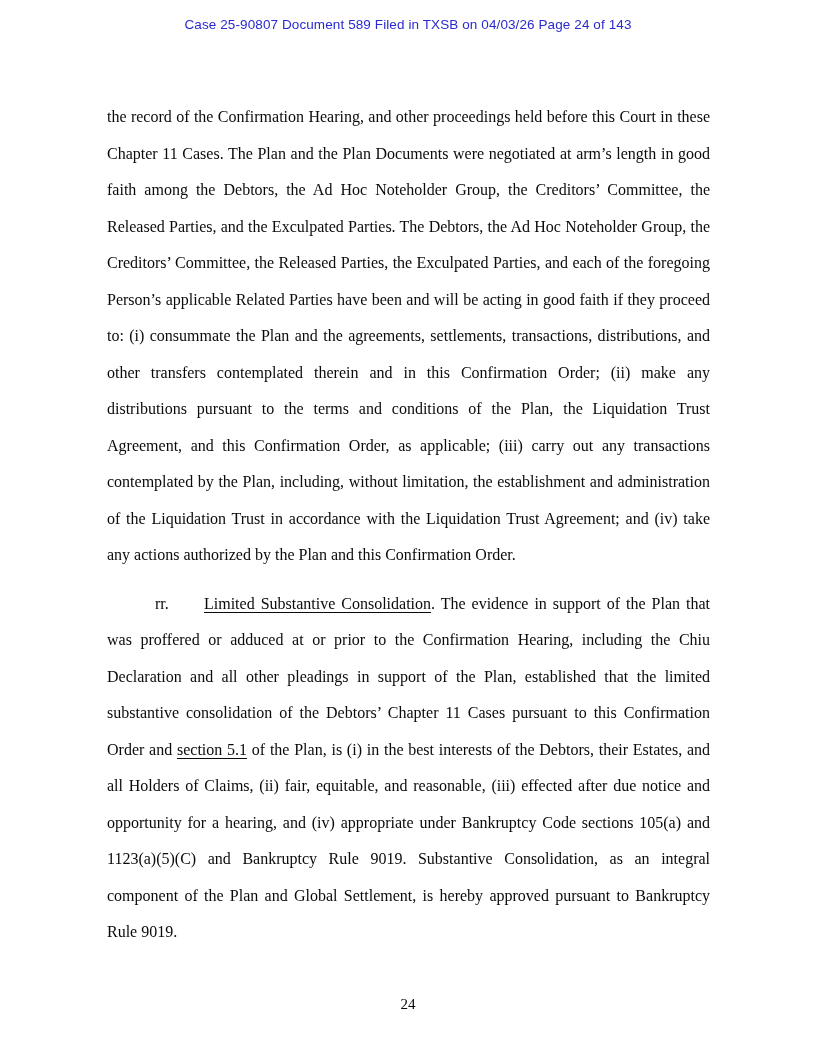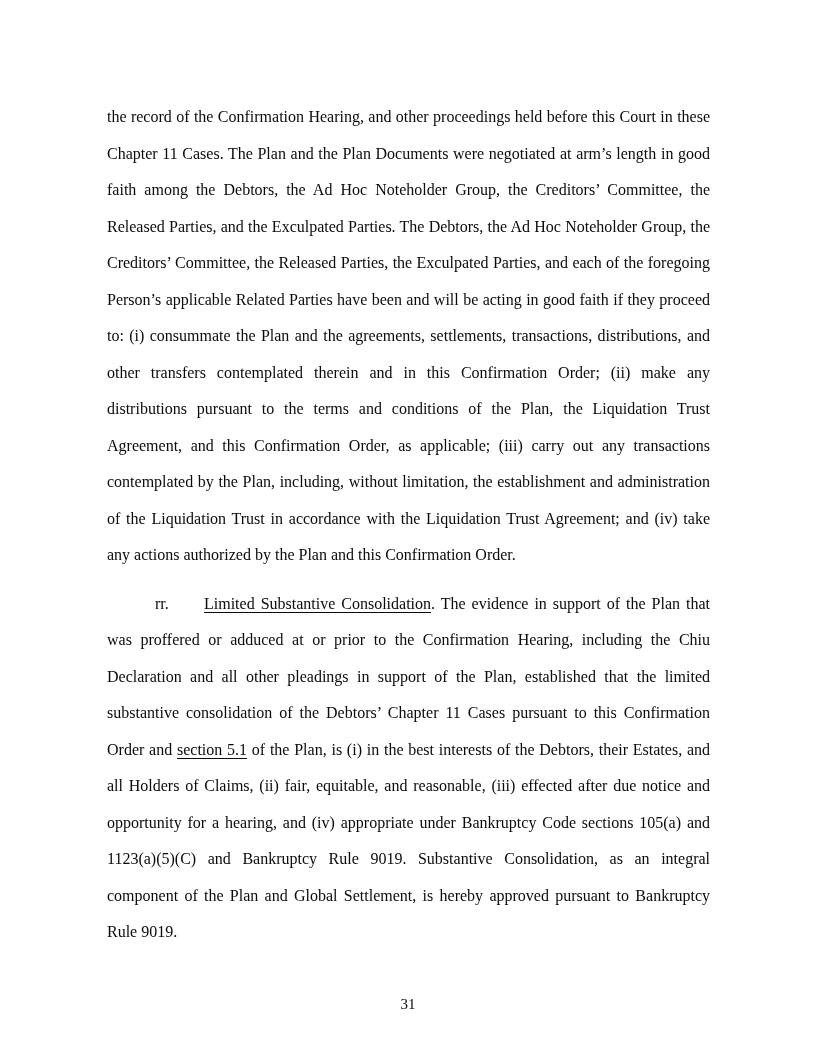--- a/index.html
+++ b/index.html
@@ -57,24 +57,27 @@
     text-align: center;
     font-size: 15px;
     line-height: 20px;
   }
 </style>
 </head>
 <body>
 
 <div class="page">
 
+  <div class="stamp">
+    <span>Case 25-90807   Document 589   Filed in TXSB on 04/03/26   Page 24 of 143</span>
+  </div>
 
   <div class="doc-body">
 
     <p class="para"><span>the record of the Confirmation Hearing, and other proceedings held before this Court in these Chapter 11 Cases.  The Plan and the Plan Documents were negotiated at arm’s length in good faith among the Debtors, the Ad Hoc Noteholder Group, the Creditors’ Committee, the Released Parties, and the Exculpated Parties.   The Debtors, the Ad Hoc Noteholder Group, the Creditors’ Committee, the Released Parties, the Exculpated Parties, and each of the foregoing Person’s applicable Related Parties have been and will be acting in good faith if they proceed to: (i) consummate the Plan and the agreements, settlements, transactions, distributions, and other transfers contemplated therein and in this Confirmation Order; (ii) make any distributions pursuant to the terms and conditions of the Plan, the Liquidation Trust Agreement, and this Confirmation Order, as applicable; (iii) carry out any transactions contemplated by the Plan, including, without limitation, the establishment and administration of the Liquidation Trust in accordance with the Liquidation Trust Agreement; and (iv) take any actions authorized by the Plan and this Confirmation Order.</span></p>
 
     <p class="para"><span class="rr-label">rr.</span><span class="u">Limited Substantive Consolidation</span><span>.  The evidence in support of the Plan that was proffered or adduced at or prior to the Confirmation Hearing, including the Chiu Declaration and all other pleadings in support of the Plan, established that the limited substantive consolidation of the Debtors’ Chapter 11 Cases pursuant to this Confirmation Order and </span><span class="u">section 5.1</span><span> of the Plan, is (i) in the best interests of the Debtors, their Estates, and all Holders of Claims, (ii) fair, equitable, and reasonable, (iii) effected after due notice and opportunity for a hearing, and (iv) appropriate under Bankruptcy Code sections 105(a) and 1123(a)(5)(C)  and Bankruptcy Rule 9019.  Substantive Consolidation, as an integral component of the Plan and Global Settlement, is hereby approved pursuant to Bankruptcy Rule 9019.</span></p>
 
   </div>
 
-  <div class="page-footer">31</div>
+  <div class="page-footer">24</div>
 
 </div>
 
 </body></html>

